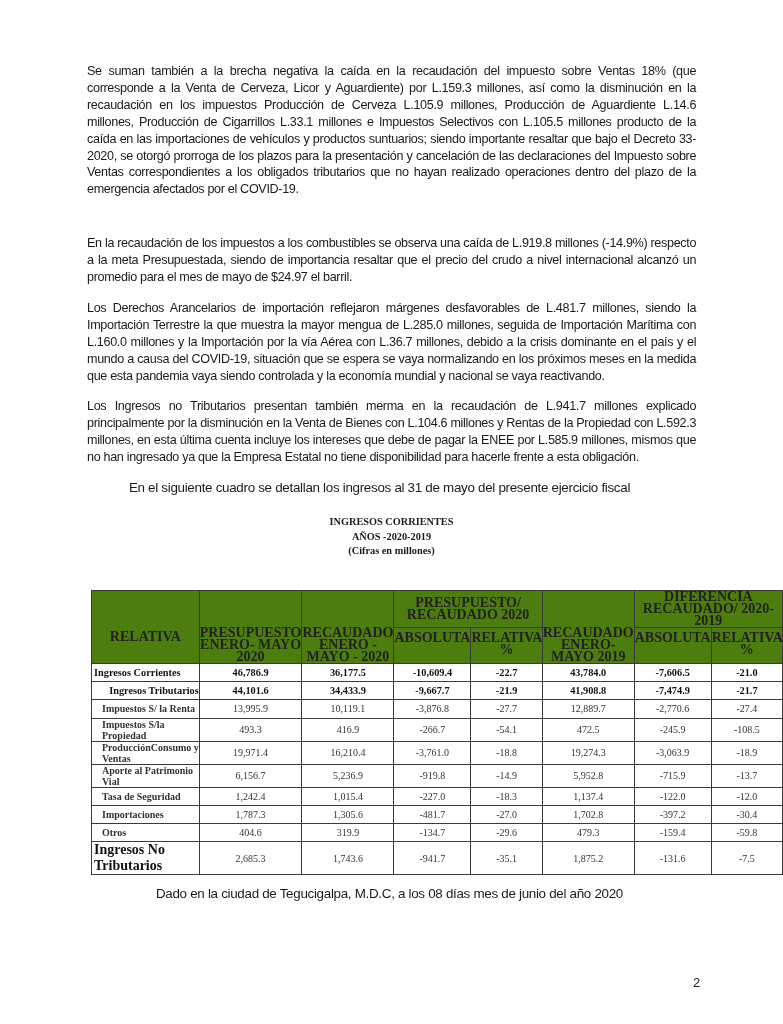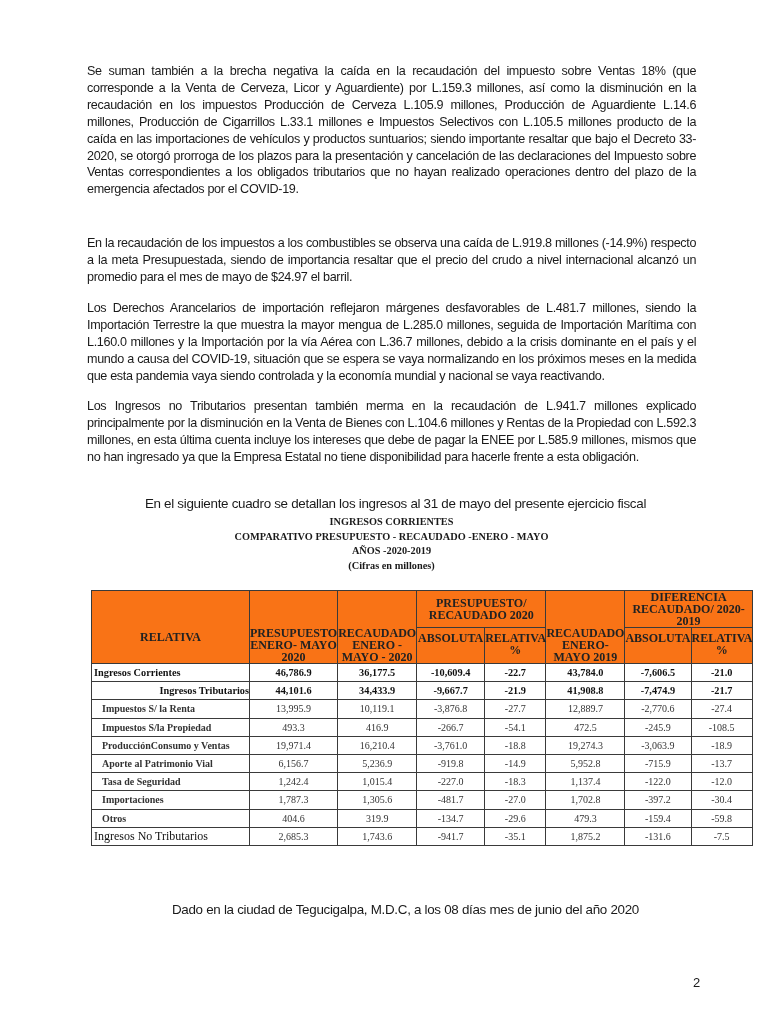--- a/index.html
+++ b/index.html
@@ -34,21 +34,21 @@
     #p3 { top: 300px; }
     #p4 { top: 398px; }
     .center-line {
       position: absolute;
       left: 0;
       width: 759px;
       text-align: center;
       font-family: "Liberation Sans", sans-serif;
       font-size: 13.4px;
       letter-spacing: -0.3px;
-      margin: 16px;
+      margin: 0;
     }
     #intro-line { top: 480px; }
     #signoff-line { top: 886px; left: 10px; }
 
     .table-titles {
       position: absolute;
       top: 515px;
       left: 0;
       width: 783px;
       text-align: center;
@@ -67,23 +67,23 @@
       border-collapse: collapse;
       font-family: "Liberation Serif", serif;
       font-size: 10px;
       table-layout: fixed;
     }
     table.report th, table.report td {
       border: 1px solid #3a3a3a;
       padding: 0;
     }
     table.report th {
-      background: #f97316;
-      font-weight: bold;
-      font-size: 12px;
+      background: #4d7c0f;
+      font-weight: bold;
+      font-size: 14px;
       text-align: center;
       color: #222;
       line-height: 12px;
     }
     table.report td {
       height: 17.2px;
       text-align: center;
       color: #333;
     }
     table.report td.lbl {
@@ -113,21 +113,20 @@
 
 <p class="para" id="p1">Se suman también a la brecha negativa la caída en la recaudación del impuesto sobre Ventas 18%  (que corresponde a la Venta de Cerveza, Licor y Aguardiente) por L.159.3 millones, así como la disminución en la recaudación en los impuestos Producción de Cerveza L.105.9 millones, Producción de Aguardiente L.14.6 millones, Producción de Cigarrillos L.33.1 millones e Impuestos Selectivos con L.105.5 millones producto de la caída en las importaciones de vehículos y productos suntuarios;  siendo importante resaltar que bajo el Decreto 33-2020, se otorgó prorroga de los plazos para la presentación y cancelación de las declaraciones del Impuesto sobre Ventas correspondientes a los obligados tributarios que no hayan realizado operaciones dentro del plazo de la emergencia afectados por el COVID-19.</p>
 <p class="para" id="p2">En la recaudación de los impuestos a los combustibles se observa una caída de L.919.8 millones (-14.9%) respecto a la meta Presupuestada, siendo de importancia resaltar que el precio del crudo a nivel internacional alcanzó un promedio para el mes de mayo de $24.97 el barril.</p>
 <p class="para" id="p3">Los Derechos Arancelarios de importación reflejaron márgenes desfavorables de L.481.7 millones,  siendo la Importación Terrestre la que muestra la mayor mengua de L.285.0 millones, seguida de Importación Marítima con L.160.0 millones y la Importación por la vía Aérea con L.36.7 millones, debido a la crisis dominante en el país y el mundo a causa del COVID-19,  situación que se espera se vaya normalizando en los próximos meses en la medida que esta pandemia vaya siendo controlada y la economía mundial y nacional se vaya reactivando.</p>
 <p class="para" id="p4">Los Ingresos no Tributarios presentan también merma en la recaudación de L.941.7 millones explicado principalmente por la disminución en la Venta de Bienes con L.104.6 millones y Rentas de la Propiedad con L.592.3 millones, en esta última cuenta incluye los intereses que debe de pagar la ENEE por L.585.9 millones, mismos que no han ingresado ya que la Empresa Estatal no tiene disponibilidad para hacerle frente a esta obligación.</p>
 
 <p class="center-line" id="intro-line">En el siguiente cuadro se detallan los ingresos al 31 de mayo del presente ejercicio fiscal</p>
 
 <div class="table-titles">
   <div>INGRESOS CORRIENTES</div>
-  <div>COMPARATIVO PRESUPUESTO - RECAUDADO -ENERO - MAYO</div>
   <div>AÑOS -2020-2019</div>
   <div>(Cifras en millones)</div>
 </div>
 
 <table class="report">
   <colgroup>
     <col style="width:158px">
     <col style="width:69px">
     <col style="width:69px">
     <col style="width:68px">
@@ -237,21 +236,21 @@
         <td class="lbl">Otros</td>
         <td>404.6</td>
         <td>319.9</td>
         <td>-134.7</td>
         <td>-29.6</td>
         <td>479.3</td>
         <td>-159.4</td>
         <td>-59.8</td>
       </tr>
       <tr class="lvl0 bold-label">
-        <td class="lbl" style="font-weight: normal; color: rgb(17, 17, 17); font-size: 12px;">Ingresos No Tributarios</td>
+        <td class="lbl" style="font-weight: bold; color: rgb(17, 17, 17); font-size: 14px;">Ingresos No Tributarios</td>
         <td>2,685.3</td>
         <td>1,743.6</td>
         <td>-941.7</td>
         <td>-35.1</td>
         <td>1,875.2</td>
         <td>-131.6</td>
         <td>-7.5</td>
       </tr>
     </tbody>
 </table>

